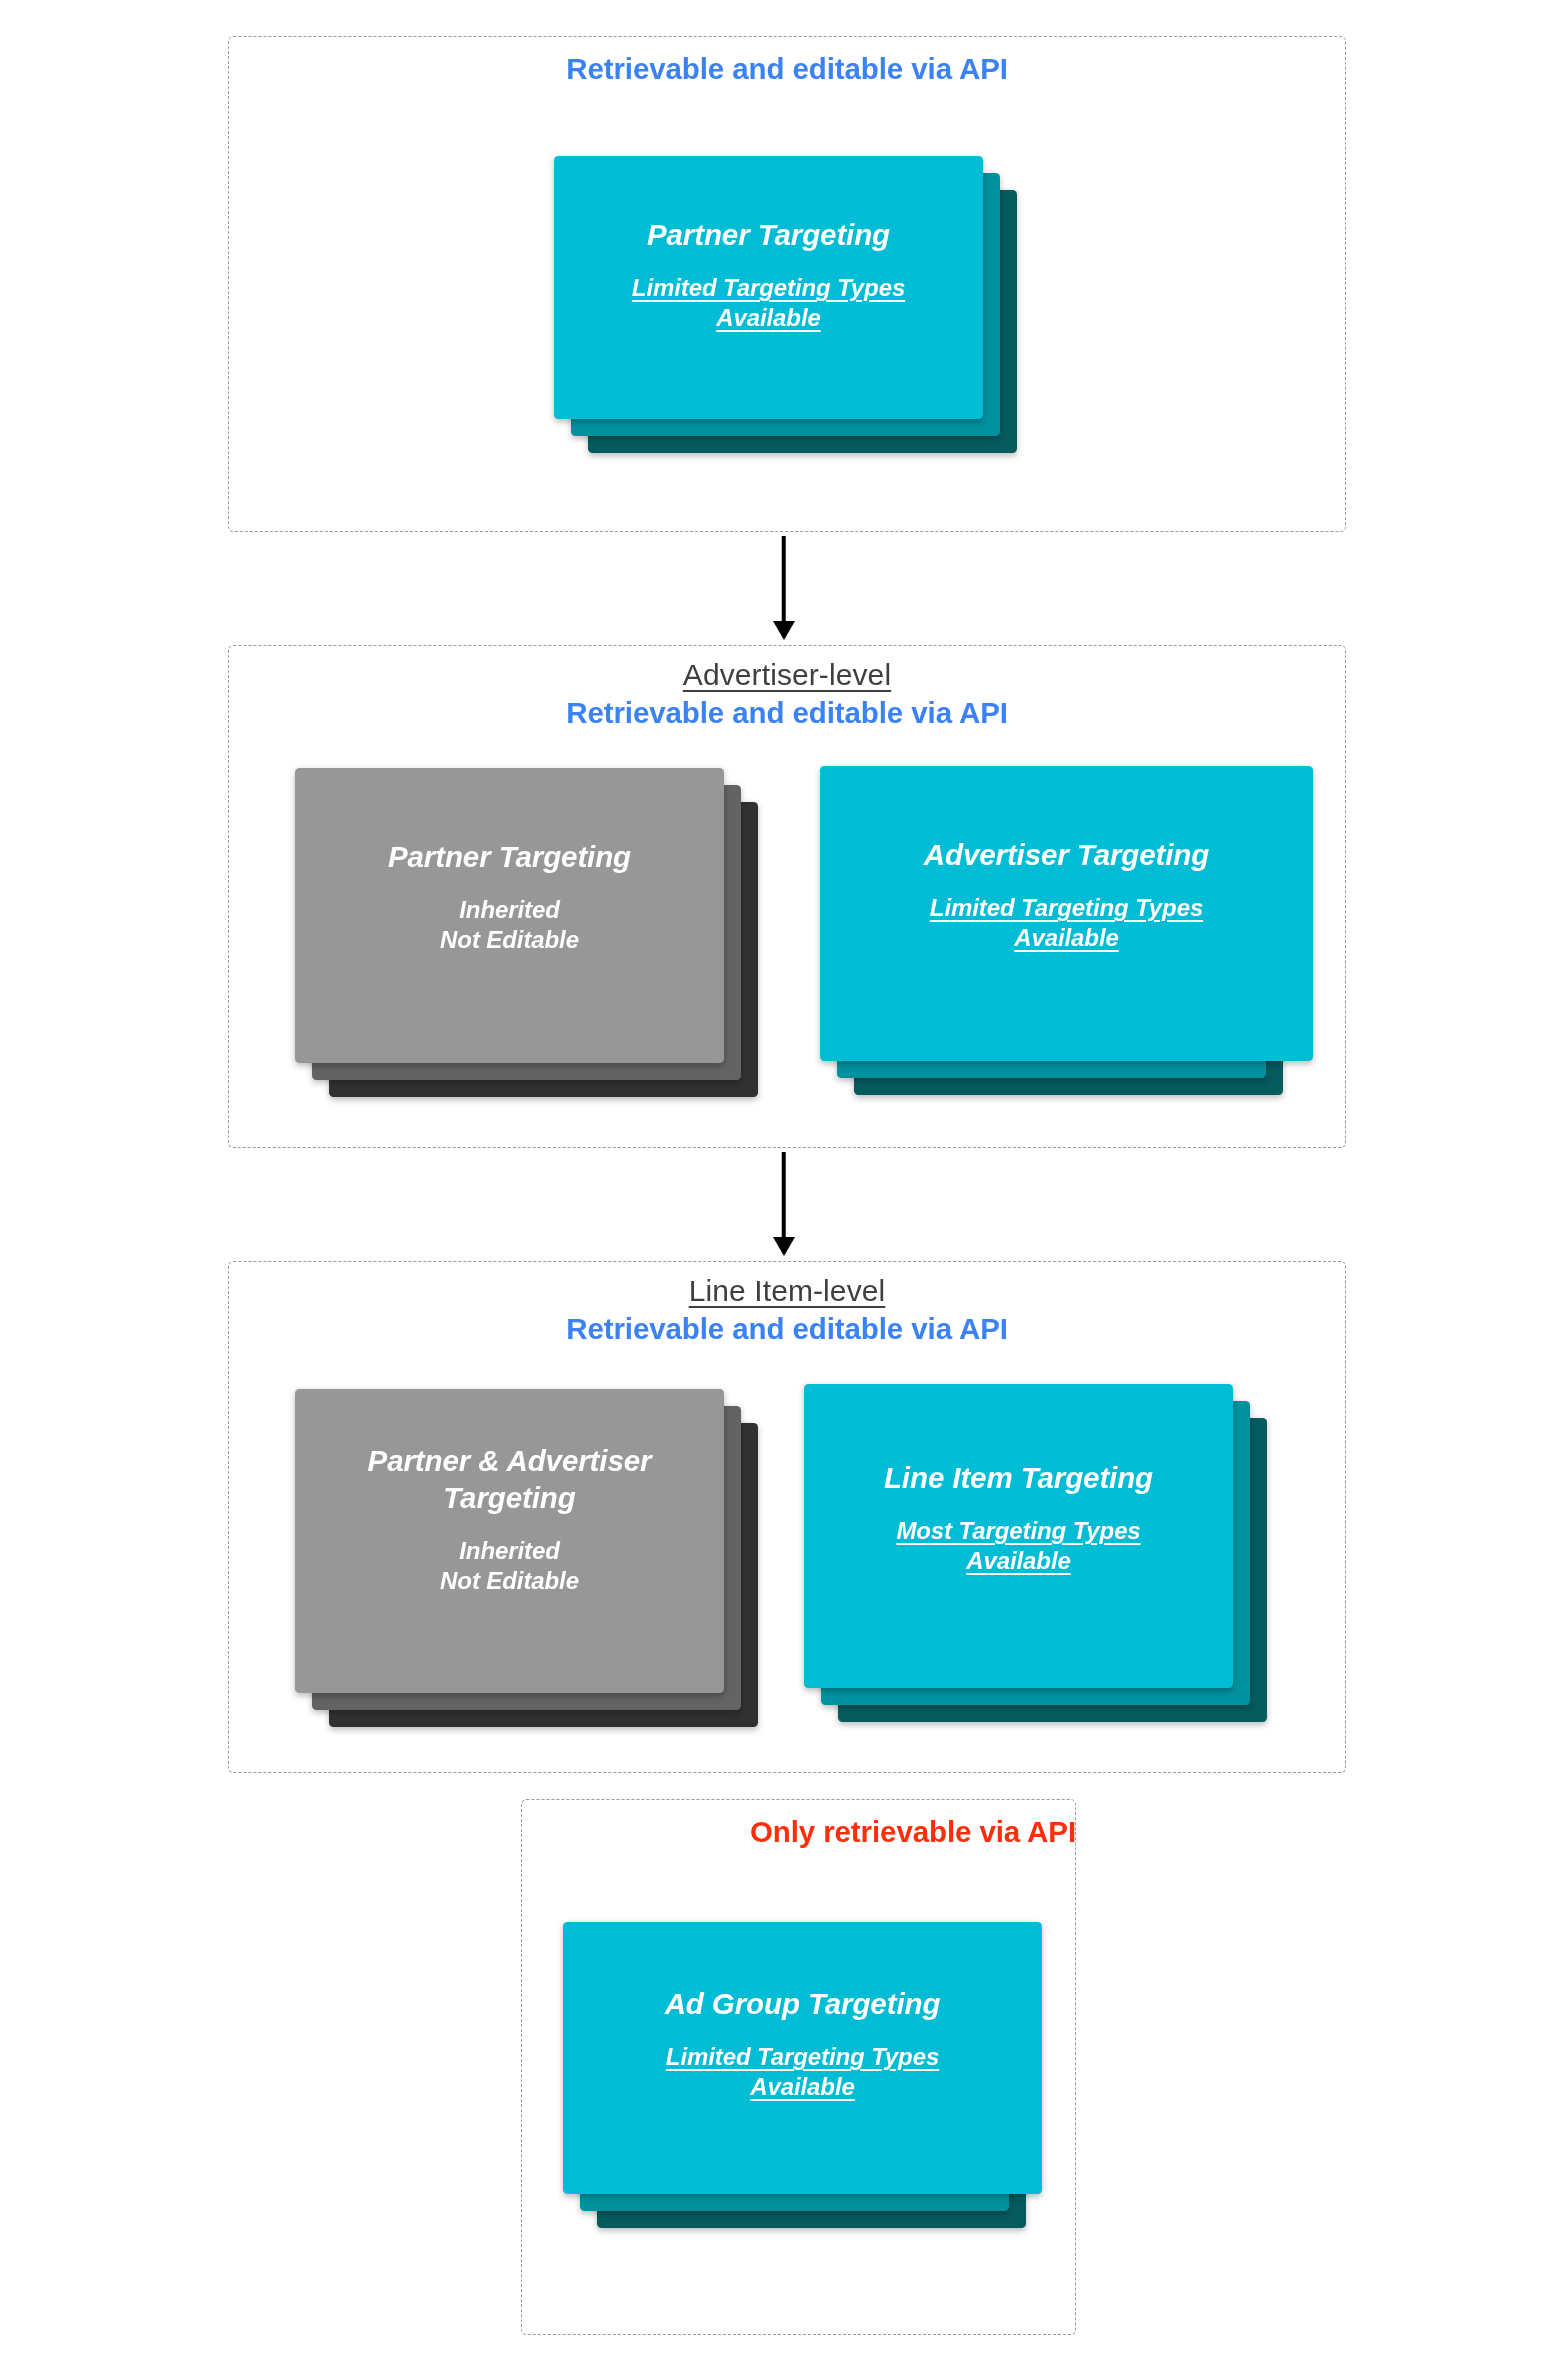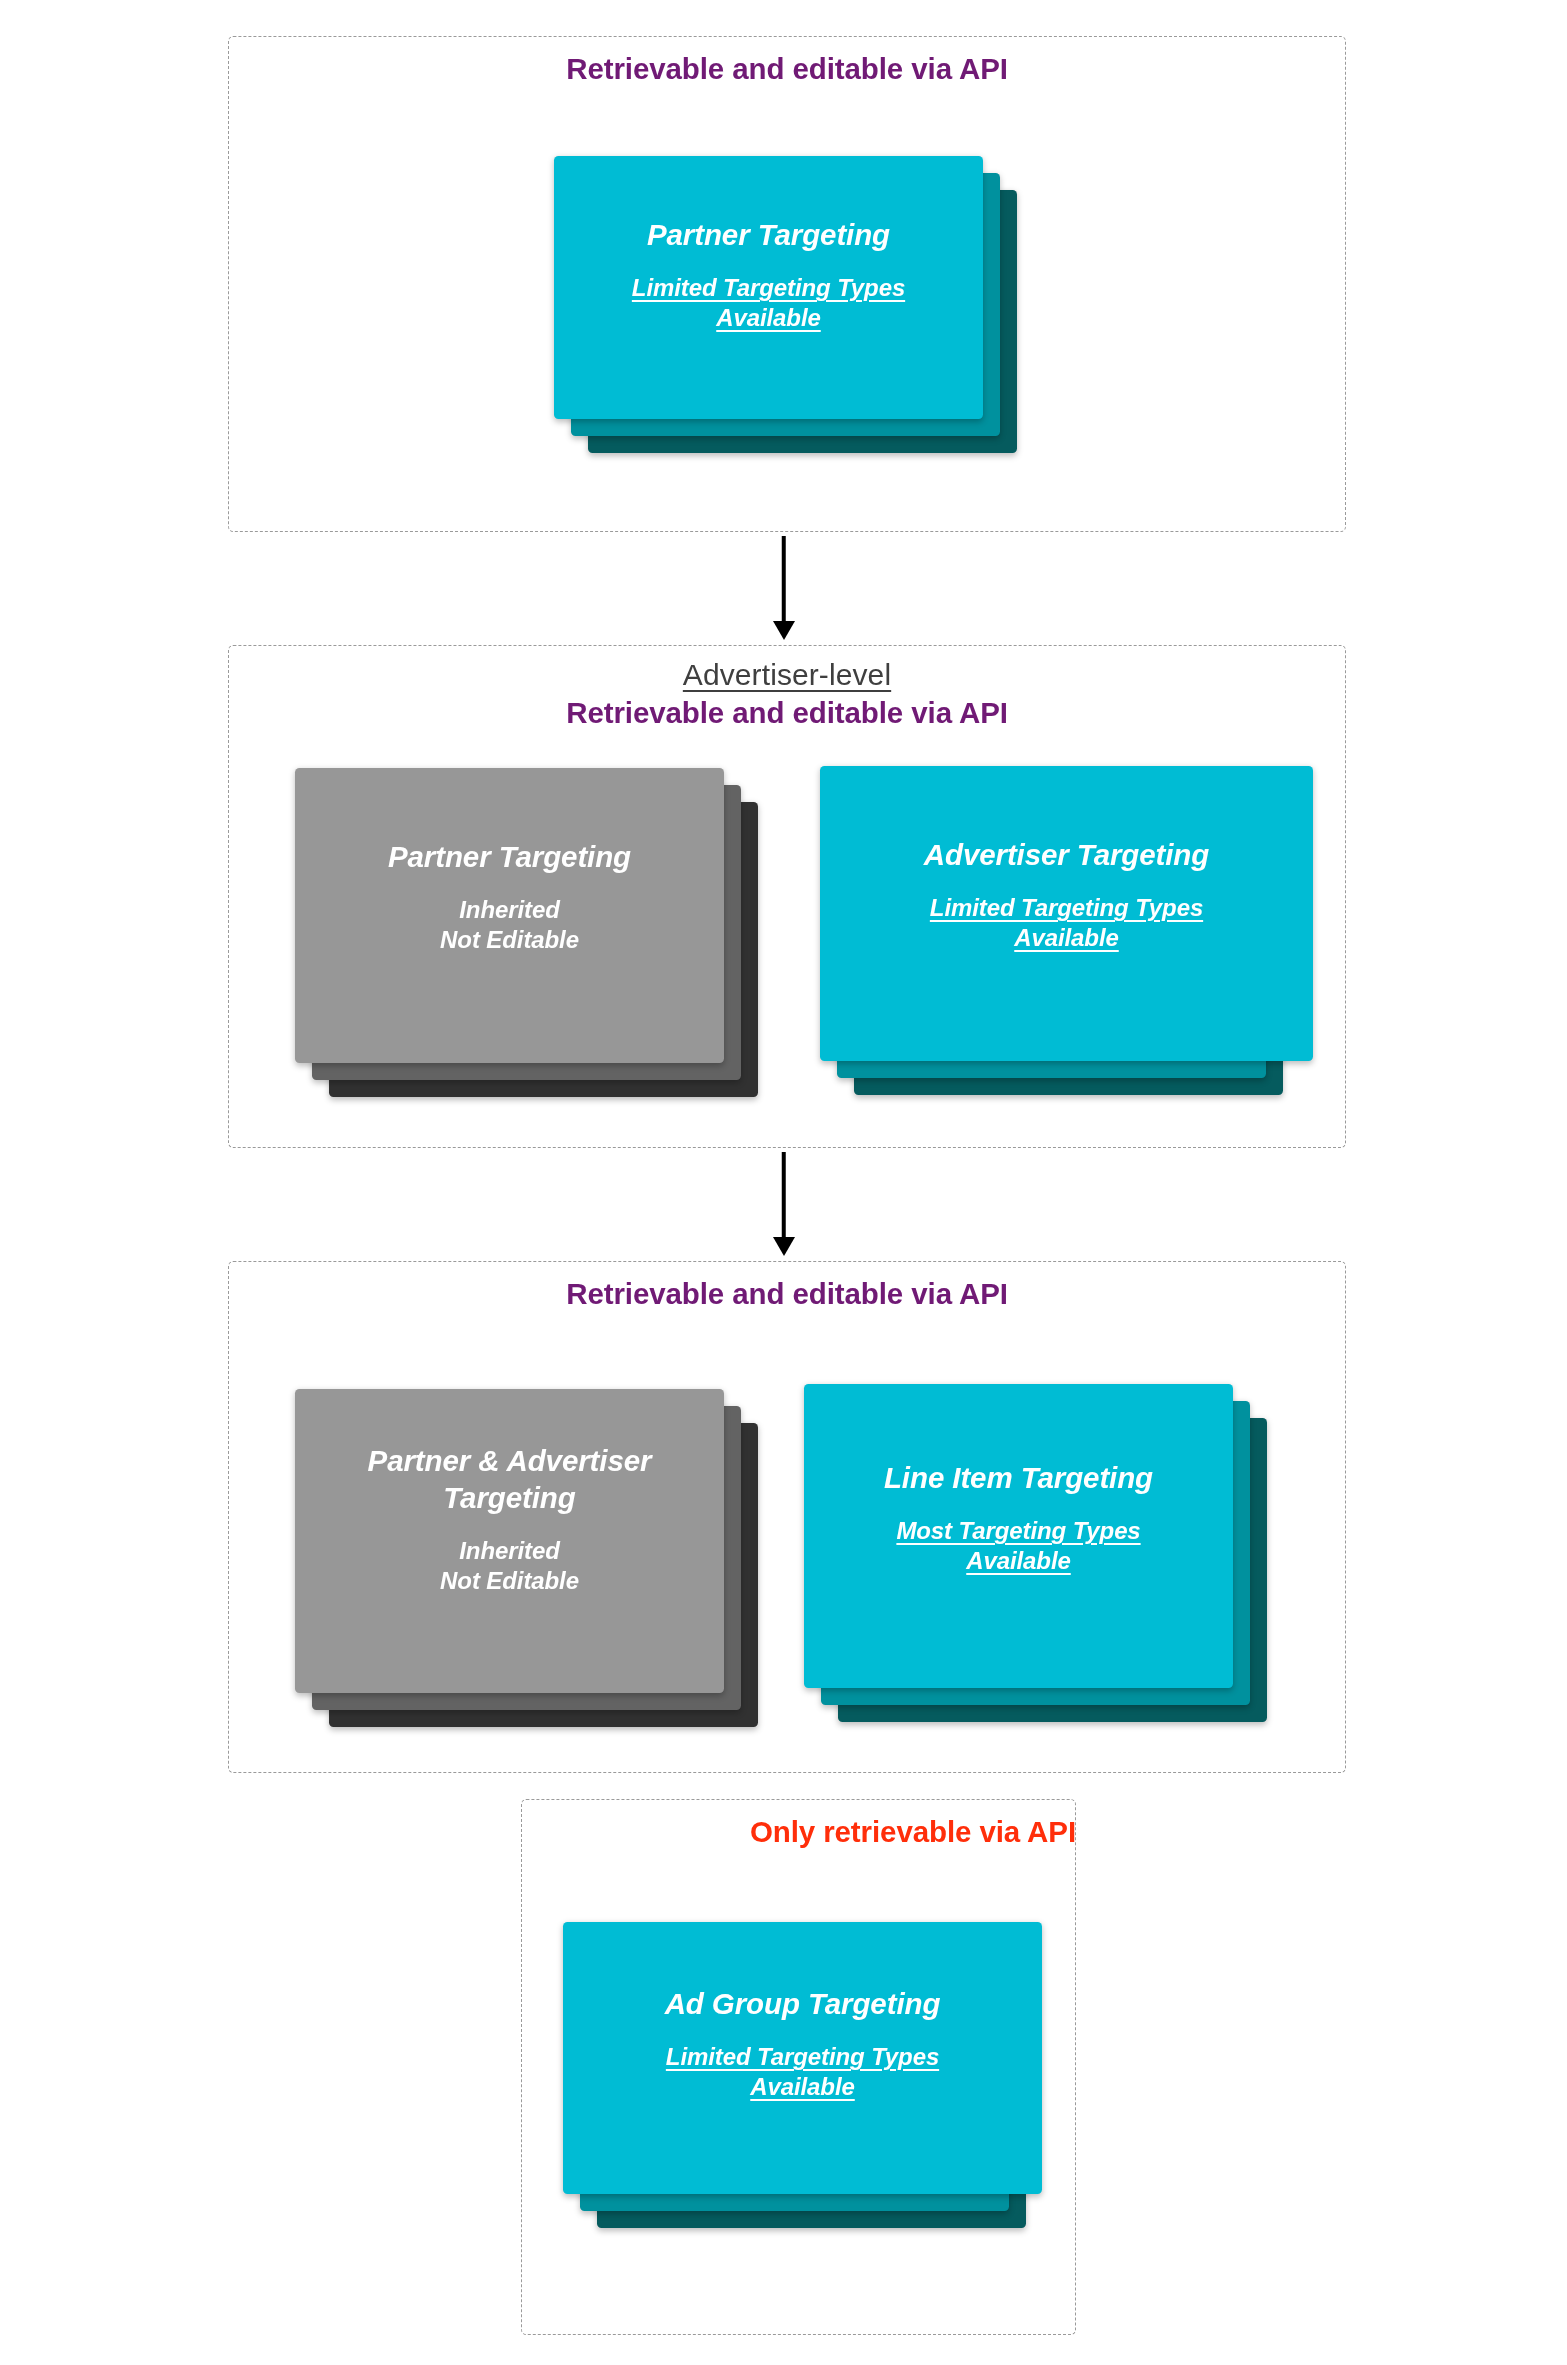--- a/index.html
+++ b/index.html
@@ -43,21 +43,21 @@
     color: #3f3f3f;
     text-decoration: underline;
     text-underline-offset: 4.5px;
     text-decoration-thickness: 1.8px;
     line-height: 1.18;
     letter-spacing: 0.1px;
   }
   .level-sub {
     font-size: 29.5px;
     font-weight: 700;
-    color: #701a75;
+    color: #3b82f6;
     line-height: 1.22;
     margin-top: 2.7px;
     letter-spacing: -0.1px;
   }
   .level-sub.danger {
     color: #ff2e0a;
     text-align: right;
   }
 
   
@@ -203,20 +203,21 @@
   </div>
 
   <div class="arrow" style="left:772px; top:1152px; height:104px;">
     <div class="shaft" style="height:86px;"></div>
     <div class="head"></div>
   </div>
 
   <div class="level-box" style="left:228px; top:1261px; width:1118px; height:512px;"></div>
 
   <div class="level-head" style="left:228px; top:1273px; width:1118px;">
+    <div class="level-title">Line Item-level</div>
     <div class="level-sub">Retrievable and editable via API</div>
   </div>
 
   <div class="stack gray" style="left:295px; top:1389px; width:464px; height:366px;">
     <div class="card-layer back" style="left:34px; top:34px; width:429px; height:304px;"></div>
     <div class="card-layer mid" style="left:17px; top:17px; width:429px; height:304px;"></div>
     <div class="card-layer front" style="left:0px; top:0px; width:429px; height:304px;">
       <div class="card-body" style="top:54px; padding:0 32px;">
         <div class="card-title">Partner &amp; Advertiser Targeting</div>
         <div class="card-note">

